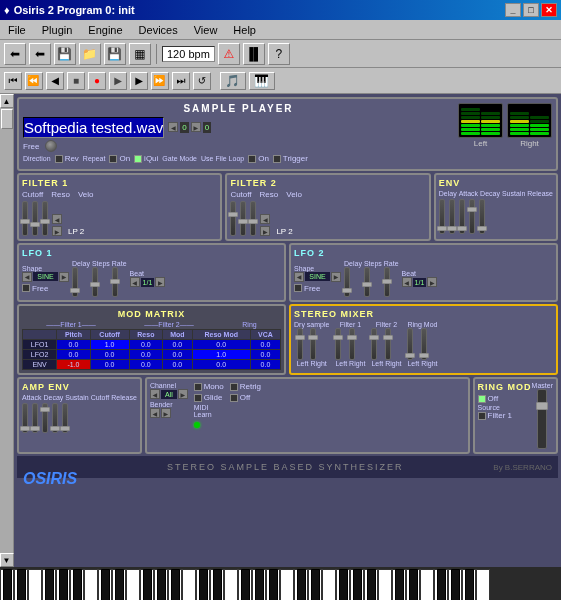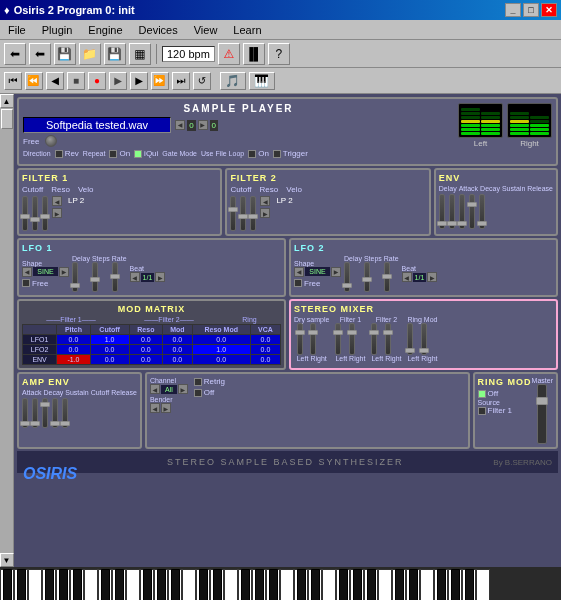--- a/index.html
+++ b/index.html
@@ -87,22 +87,22 @@
       padding: 4px;
       position: relative;
     }
     .sp-title {
       color: #ffffff; font-size: 10px; font-weight: bold;
       text-align: center; letter-spacing: 2px; margin-bottom: 3px;
     }
     .sp-row { display: flex; align-items: center; gap: 4px; margin-bottom: 2px; }
     .sp-label { color: #ccccff; font-size: 8px; white-space: nowrap; }
     .sp-value { 
-      background: #0000aa; color: #ffffff; font-size: 11px;
-      padding: 1px 22px; border: 1px inset #333; min-width: 80px; text-align: center;
+      background: #0000aa; color: #ffffff; font-size: 15px;
+      padding: 1px 0; border: 1px inset #333; min-width: 80px; text-align: center;
     }
     .slider-v {
       width: 8px; height: 40px; background: #333;
       border: 1px solid #666; border-radius: 2px;
       position: relative; display: inline-flex; align-items: center; justify-content: center;
     }
     .slider-h-thumb {
       width: 10px; height: 6px; background: #aaa;
       border: 1px solid #666; border-radius: 1px;
     }
@@ -123,21 +123,21 @@
     .row { display: flex; gap: 3px; }
 
     
     .filter-panel {
       background: #5a5a7a; border: 2px solid #888; border-radius: 3px;
       padding: 3px; flex: 1;
     }
     .filter-title { color: #ffff88; font-size: 9px; font-weight: bold; margin-bottom: 2px; letter-spacing: 1px; }
     .filter-labels { display: flex; gap: 8px; margin-bottom: 2px; }
     .f-label { color: #ccccff; font-size: 8px; }
-    .sliders-row { display: flex; gap: 4px; }
+    .sliders-row { display: flex; gap: 4px; align-items: flex-end; }
     .slider-mini { 
       width: 6px; height: 35px; background: linear-gradient(to bottom, #555, #333);
       border: 1px solid #666; border-radius: 2px; position: relative;
       display: flex; align-items: center; justify-content: center;
     }
     .slider-mini-thumb {
       width: 10px; height: 5px; background: #aaa;
       border: 1px solid #888; border-radius: 1px; position: absolute;
     }
     .arrow-btn {
@@ -171,21 +171,21 @@
       font-size: 7px; color: #ccccff; text-align: center;
       padding: 1px 2px; border: 1px solid #333;
     }
     .mod-table th { color: #aaaaff; background: #3a3a5a; }
     .mod-cell-blue { background: #0000cc; color: #ffffff; }
     .mod-cell-red { background: #cc0000; color: #ffffff; }
     .mod-cell-dark { background: #1a1a3a; color: #8888ff; }
 
     
     .stereo-mixer {
-      background: #5a5a7a; border: 2px solid #f9a8d4; border-radius: 3px;
+      background: #5a5a7a; border: 2px solid #eab308; border-radius: 3px;
       padding: 3px; flex: 1;
     }
 
     
     .bottom-panels { display: flex; gap: 3px; }
     .amp-env-panel {
       background: #5a5a7a; border: 2px solid #888; border-radius: 3px;
       padding: 3px; min-width: 90px;
     }
     .global-panel {
@@ -268,21 +268,21 @@
     <div class="title-btn close">✕</div>
   </div>
 </div>
 
 <div class="menu-bar">
   <span class="menu-item">File</span>
   <span class="menu-item">Plugin</span>
   <span class="menu-item">Engine</span>
   <span class="menu-item">Devices</span>
   <span class="menu-item">View</span>
-  <span class="menu-item">Learn</span>
+  <span class="menu-item">Help</span>
 </div>
 
 <div class="toolbar">
   <div class="toolbar-btn">⬅</div>
   <div class="toolbar-btn">⬅</div>
   <div class="toolbar-btn">💾</div>
   <div class="toolbar-btn">📁</div>
   <div class="toolbar-btn">💾</div>
   <div class="toolbar-btn">▦</div>
   <div class="toolbar-sep"></div>
@@ -762,20 +762,33 @@
             </div>
             <div style="color:#ccccff; font-size:7px;">Bender</div>
             <div style="display:flex; align-items:center; gap:1px;">
               <div class="arrow-btn">◀</div>
               <div class="arrow-btn">▶</div>
             </div>
           </div>
           <div>
             <div class="cb-label">
               <div class="cb-box"></div>
+              <span>Mono</span>
+            </div>
+            <div class="cb-label" style="margin-top:2px;">
+              <div class="cb-box"></div>
+              <span>Glide</span>
+            </div>
+            <div style="color:#ccccff; font-size:7px; margin-top:2px;">MIDI</div>
+            <div style="color:#ccccff; font-size:7px;">Learn</div>
+            <div class="led"></div>
+          </div>
+          <div>
+            <div class="cb-label">
+              <div class="cb-box"></div>
               <span>Retrig</span>
             </div>
             <div class="cb-label" style="margin-top:2px;">
               <div class="cb-box"></div>
               <span>Off</span>
             </div>
           </div>
         </div>
       </div>
 

